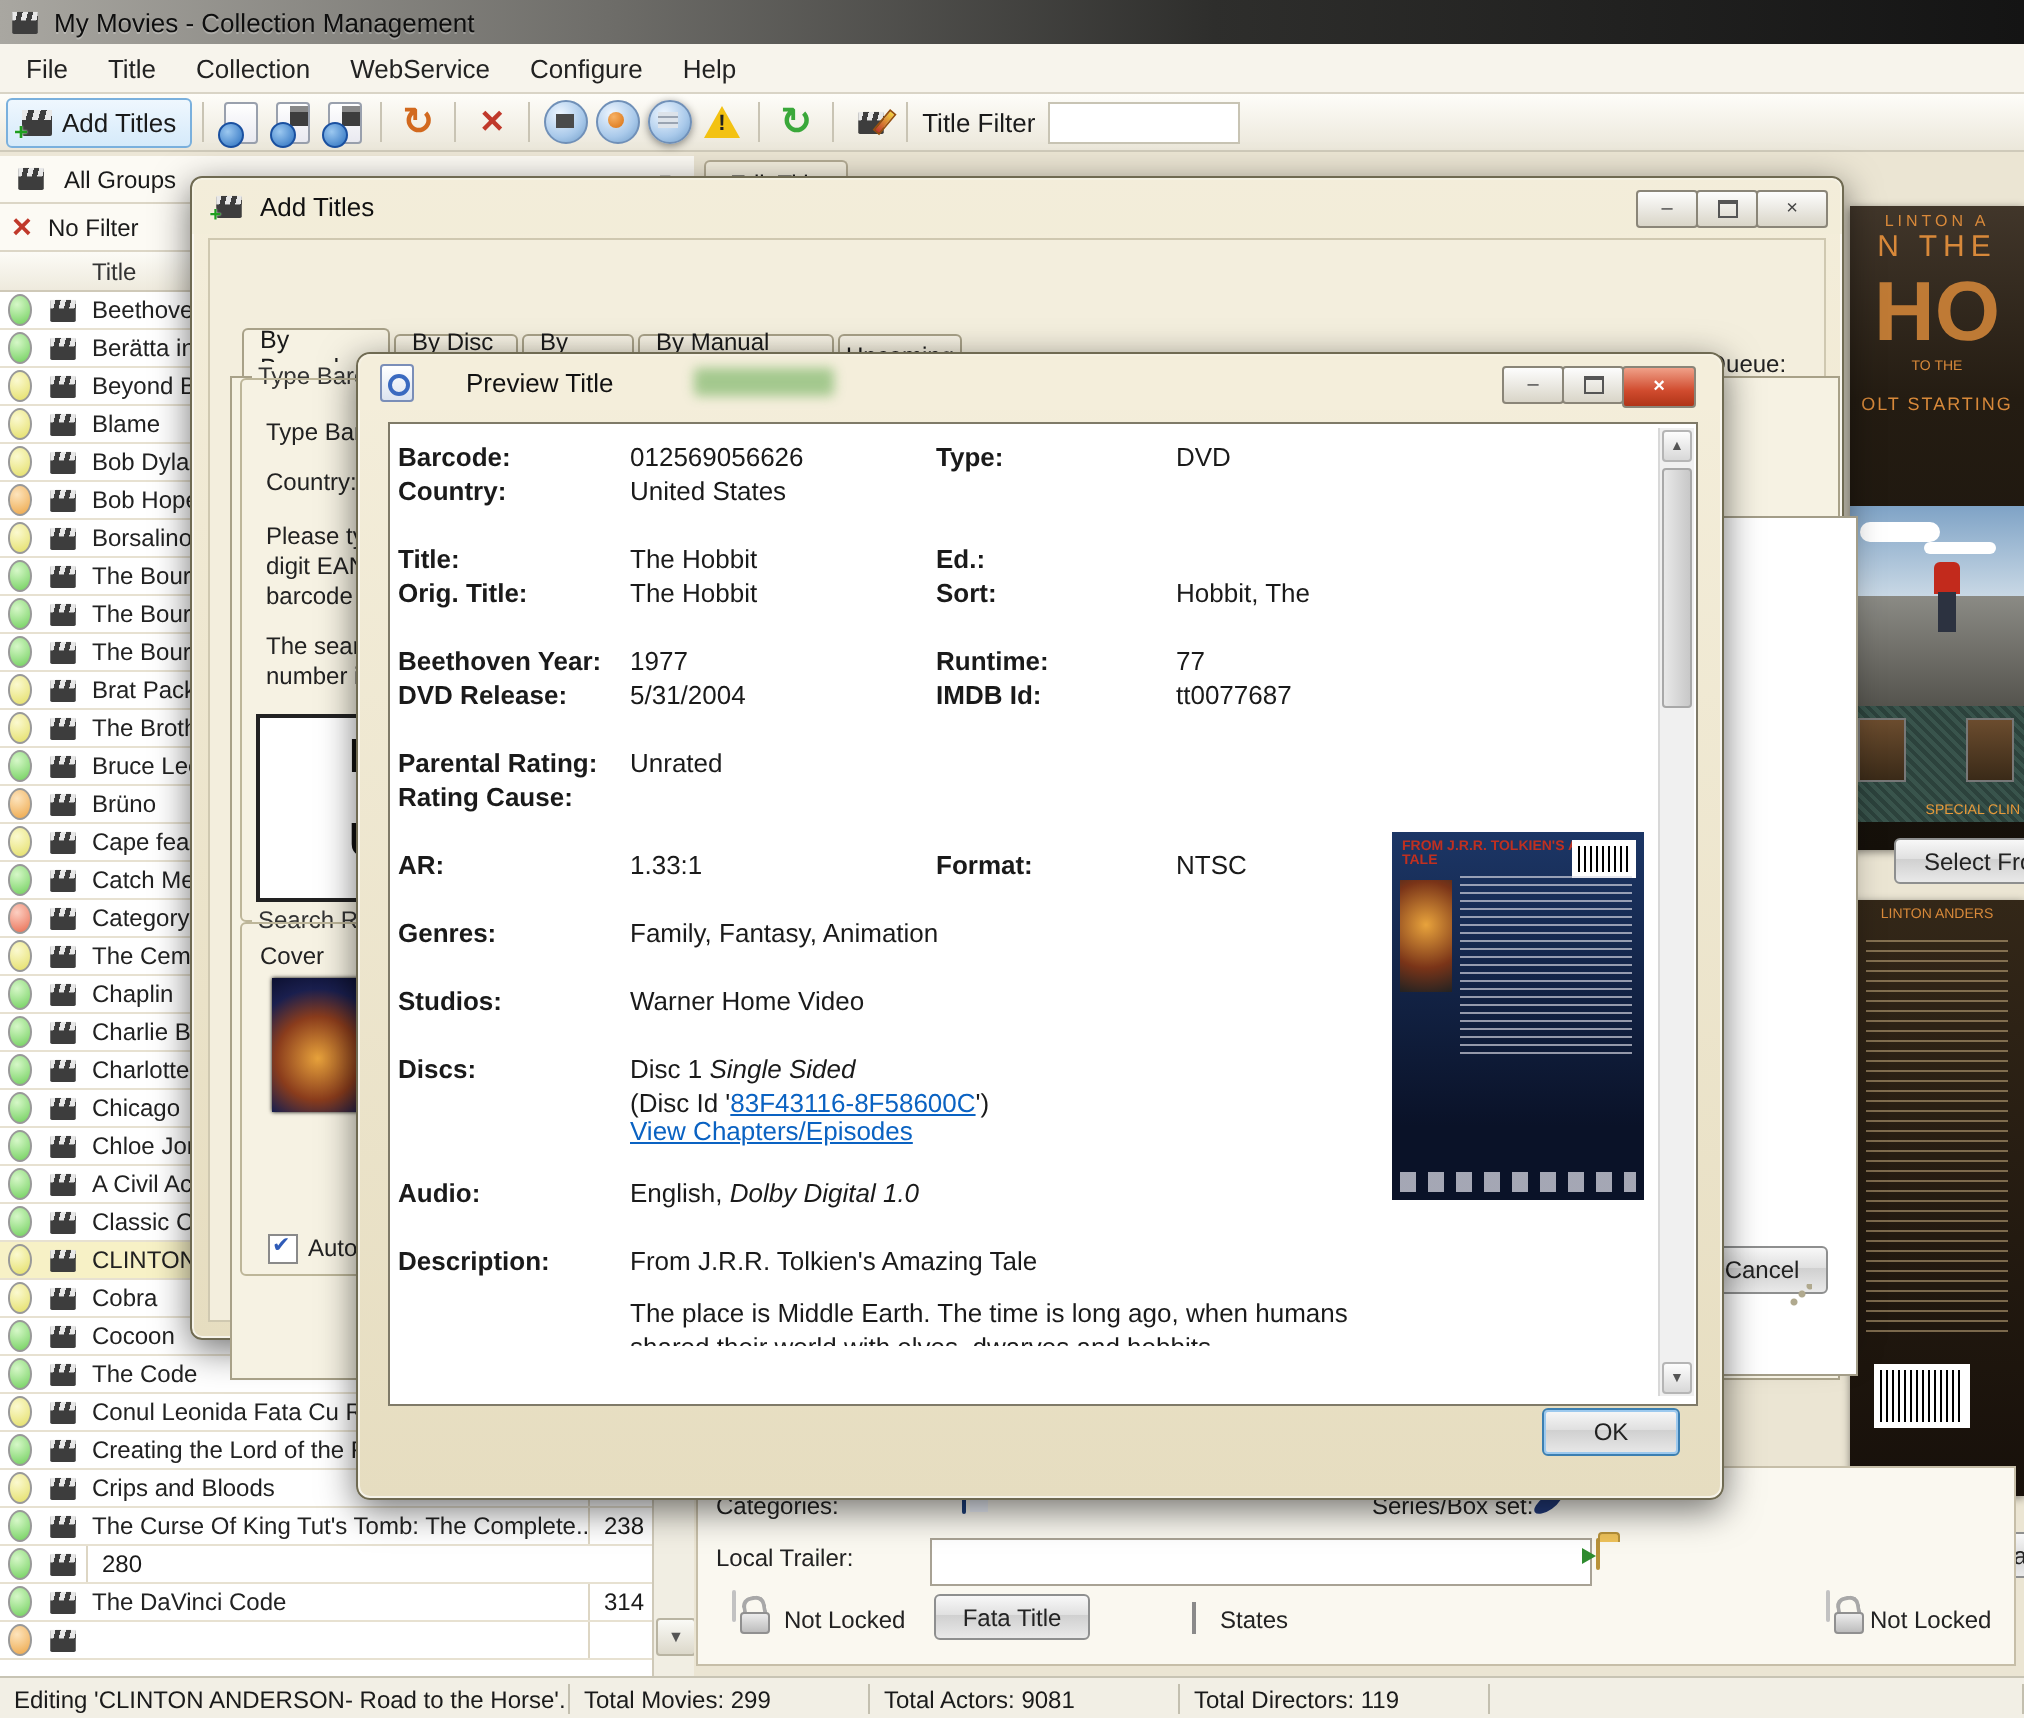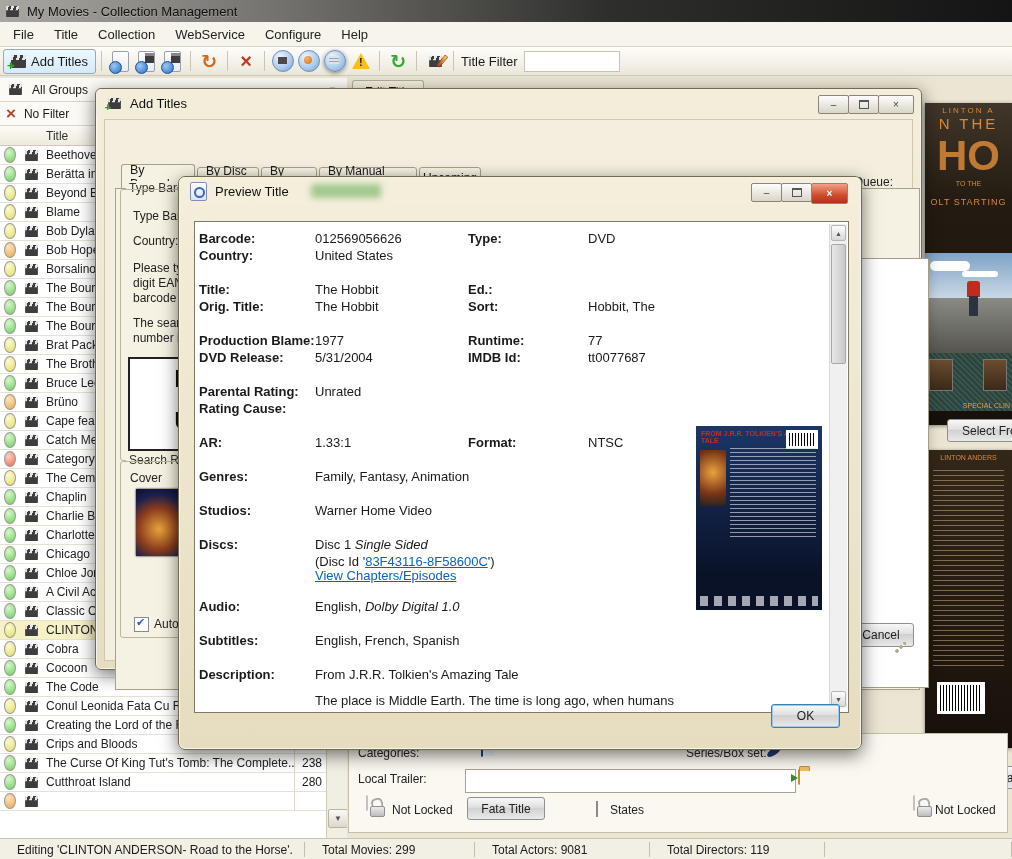--- a/index.html
+++ b/index.html
@@ -98,21 +98,21 @@
   .folder{width:21px;height:17px;background:linear-gradient(#f8d878,#e8b84a);border:1px solid #b8923a;border-radius:2px;position:relative;}
   .folder::before{content:"";position:absolute;left:0;top:-4px;width:9px;height:4px;background:#eec25a;border:1px solid #b8923a;border-bottom:none;border-radius:2px 2px 0 0;}
   .folder::after{content:"";position:absolute;right:1px;bottom:2px;border-top:4px solid transparent;border-bottom:4px solid transparent;border-left:7px solid #2e8b2e;}
   .cat-icon{width:17px;height:20px;background:linear-gradient(#5a8ad0,#2a55a0);border-radius:3px;position:relative;border:1px solid #1d3f7a;}
   .cat-icon::after{content:"";position:absolute;left:3px;top:8px;width:9px;height:6px;background:#eef2fb;}
   .series-icon{width:16px;height:7px;background:#223a7a;border-radius:50% 0 50% 50%;transform:rotate(-35deg);}
   .checkbox{width:13px;height:13px;border:1px solid #8a8a8a;background:#fff;position:relative;flex:none;}
   .checkbox.checked::after{content:"\2714";position:absolute;left:1px;top:-2px;color:#2f5bb7;font-size:11px;}
   
   #statusbar{left:0;top:838px;width:1012px;height:21px;background:#f2efe5;border-top:1px solid #c8c4b4;display:flex;align-items:center;}
-  #statusbar .seg{padding:0 17px;white-space:nowrap;overflow:hidden;}
+  #statusbar .seg{padding:0 7px;white-space:nowrap;overflow:hidden;}
   #statusbar .ssep{width:1px;height:15px;background:#c3bfaf;}
   
   .dlg{position:absolute;border:1px solid #6f6a52;border-radius:6px;
     background:linear-gradient(#f4eedb,#e6ddc0);box-shadow:0 5px 18px rgba(0,0,0,.55), inset 0 0 0 1px rgba(255,255,255,.65);}
   .dlg-title{position:absolute;left:0;top:0;right:0;height:28px;display:flex;align-items:center;padding-left:11px;box-sizing:border-box;font-size:13px;color:#111;}
   .cap{position:absolute;top:6px;height:17px;width:29px;border:1px solid #8a8578;border-radius:2px;
     background:linear-gradient(#fdfdfd,#d9d5c8);display:flex;align-items:center;justify-content:center;font-size:10px;color:#444;}
   .cap .maxbox{width:8px;height:6px;border:1px solid #555;border-top-width:2px;}
   .cap.close-red{background:linear-gradient(#f0a088,#d04b2e 60%,#b03418);color:#fff;width:35px;height:19px;font-weight:bold;}
   
@@ -128,21 +128,21 @@
   #eanBox{position:absolute;left:25px;top:246px;width:56px;height:90px;background:#fff;border:2px solid #222;overflow:hidden;}
   #eanBox div{font-size:24px;color:#111;padding-left:5px;}
   #miniCover{position:absolute;left:33px;top:287px;width:46px;height:67px;overflow:hidden;
     background:radial-gradient(circle at 50% 60%,#e8a33c,#8a3c1c 45%,#1a1f4e 75%,#0c1030);box-shadow:0 0 2px #000;}
   #webcamRect{position:absolute;left:105px;top:80px;width:600px;height:470px;background:#0a0a0a;border:1px solid #333;}
   #addQueueList{position:absolute;left:692px;top:69px;width:119px;height:428px;background:#fff;border:1px solid #a39d88;}
   #addGrip{position:absolute;right:6px;bottom:6px;width:12px;height:12px;
     background:radial-gradient(circle at 3px 9px,#b0a98e 1.5px,transparent 2px),radial-gradient(circle at 7px 5px,#b0a98e 1.5px,transparent 2px),radial-gradient(circle at 11px 1px,#b0a98e 1.5px,transparent 2px);}
   
   #pvDlg{left:178px;top:176px;width:682px;height:572px;border-radius:7px;}
-  #pvContent{position:absolute;left:15px;top:44px;width:653px;height:490px;background:#fff;border:1px solid #7f7a68;overflow:hidden;}
+  #pvContent{position:absolute;left:15px;top:34px;width:653px;height:490px;background:#fff;border:1px solid #7f7a68;overflow:hidden;}
   .pv-row{position:relative;height:17px;font-size:13px;white-space:nowrap;}
   .pv-row.sub{height:14px;}
   .pv-row.blank{height:9px;}
   .pv-row.clip{height:7px;overflow:hidden;}
   .pv-l1{position:absolute;left:0;font-weight:bold;}
   .pv-v1{position:absolute;left:116px;}
   .pv-l2{position:absolute;left:269px;font-weight:bold;}
   .pv-v2{position:absolute;left:389px;}
   .pv-block{margin-bottom:17px;}
   #pvFields{position:absolute;left:4px;top:9px;width:494px;}
@@ -579,22 +579,31 @@
         <span class="row-title">The Curse Of King Tut's Tomb: The Complete...</span>
         <span class="row-num">238</span>
       </div>
       <div class="row">
         <span class="cell-oval">
           <span class="oval green"></span>
         </span>
         <span class="cell-clap">
           <span class="clap sm"></span>
         </span>
-        <span class="row-title">Cutthroat Island</span>
         <span class="row-num">280</span>
+      </div>
+      <div class="row">
+        <span class="cell-oval">
+          <span class="oval green"></span>
+        </span>
+        <span class="cell-clap">
+          <span class="clap sm"></span>
+        </span>
+        <span class="row-title">The DaVinci Code</span>
+        <span class="row-num">314</span>
       </div>
       <div class="row">
         <span class="cell-oval">
           <span class="oval orange"></span>
         </span>
         <span class="cell-clap">
           <span class="clap sm"></span>
         </span>
         <span class="row-title"></span>
         <span class="row-num"></span>
@@ -712,21 +721,21 @@
     </div>
     <div class="btn" style="position:absolute;left:743px;bottom:13px;width:66px;height:24px;">
           <span>Cancel</span>
         </div>
     <div id="addGrip"></div>
   </div>
 </div>
 
 
 <div class="dlg" id="pvDlg">
-  <div class="dlg-title" style="background:rgba(244,238,219,.7);border-radius:6px 6px 0 0;">
+  <div class="dlg-title" style="background:rgba(244,238,219,.7);border-radius:6px 6px 0 0;gap:18px;">
     <span style="width:15px;height:17px;background:linear-gradient(#fff,#dce4f0);border:1px solid #7a8eb8;border-radius:2px;position:relative;">
       <span style="position:absolute;left:3px;top:4px;width:7px;height:7px;border:2px solid #3a6ac0;border-radius:50%;"></span>
     </span>
     <span style="margin-left:8px;">Preview Title</span>
     <span class="blur-patch" style="margin-left:22px;width:70px;height:14px;background:#8fbf7a;border-radius:2px;"></span>
   </div>
   <span class="cap" style="left:572px;">–</span>
   <span class="cap" style="left:602px;">
         <span class="maxbox"></span>
       </span>
@@ -754,21 +763,21 @@
             </div>
             <div class="pv-row">
               <span class="pv-l1">Orig. Title:</span>
               <span class="pv-v1"><span>The Hobbit</span></span>
               <span class="pv-l2">Sort:</span>
               <span class="pv-v2"><span>Hobbit, The</span></span>
             </div>
           </div>
           <div class="pv-block">
             <div class="pv-row">
-              <span class="pv-l1">Production Blame:</span>
+              <span class="pv-l1">Beethoven Year:</span>
               <span class="pv-v1"><span>1977</span></span>
               <span class="pv-l2">Runtime:</span>
               <span class="pv-v2"><span>77</span></span>
             </div>
             <div class="pv-row">
               <span class="pv-l1">DVD Release:</span>
               <span class="pv-v1"><span>5/31/2004</span></span>
               <span class="pv-l2">IMDB Id:</span>
               <span class="pv-v2"><span>tt0077687</span></span>
             </div>
@@ -812,26 +821,20 @@
               <span class="pv-v1"><span>(Disc Id '</span><a class="link" href="#">83F43116-8F58600C</a><span>')</span></span>
             </div>
             <div class="pv-row sub">
               <span class="pv-v1"><a class="link" href="#">View Chapters/Episodes</a></span>
             </div>
           </div>
           <div class="pv-block">
             <div class="pv-row">
               <span class="pv-l1">Audio:</span>
               <span class="pv-v1"><span>English, </span><em>Dolby Digital 1.0</em></span>
-            </div>
-          </div>
-          <div class="pv-block">
-            <div class="pv-row">
-              <span class="pv-l1">Subtitles:</span>
-              <span class="pv-v1"><span>English, French, Spanish</span></span>
             </div>
           </div>
           <div class="pv-block">
             <div class="pv-row">
               <span class="pv-l1">Description:</span>
               <span class="pv-v1"><span>From J.R.R. Tolkien's Amazing Tale</span></span>
             </div>
             <div class="pv-row blank"></div>
             <div class="pv-row">
               <span class="pv-v1"><span>The place is Middle Earth. The time is long ago, when humans</span></span>

